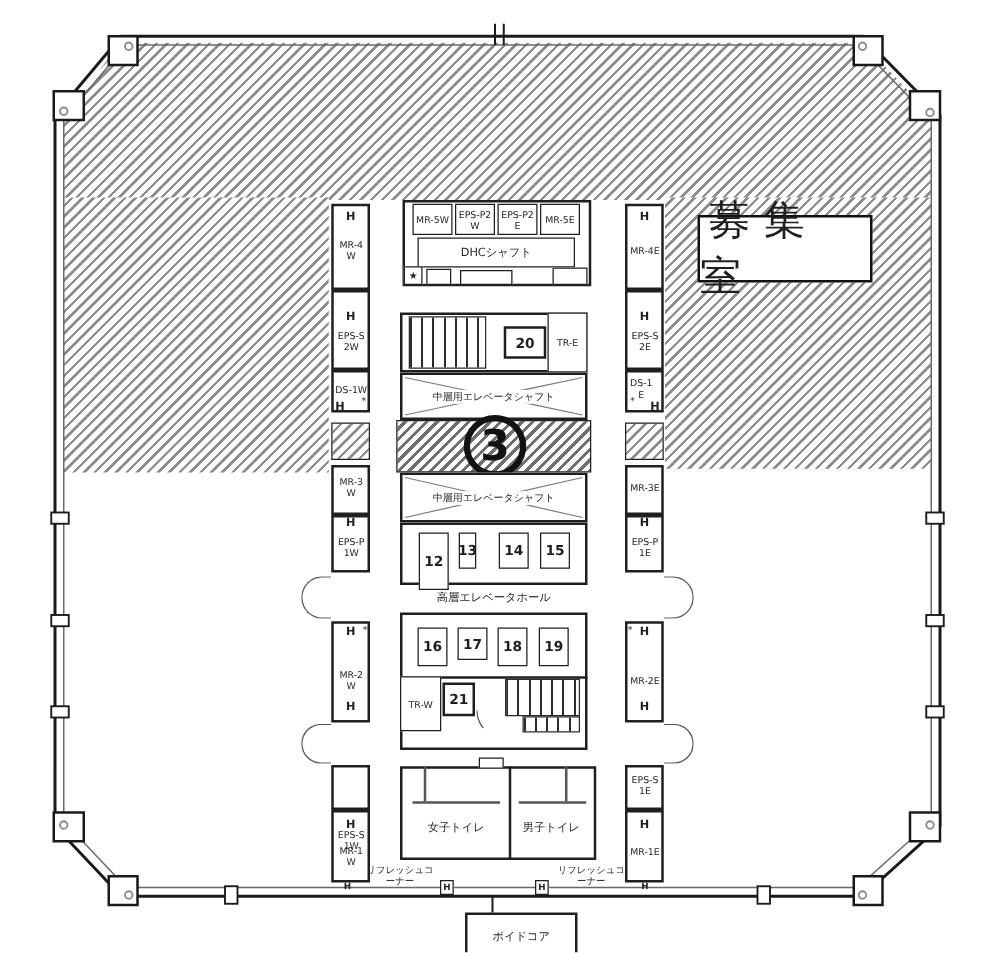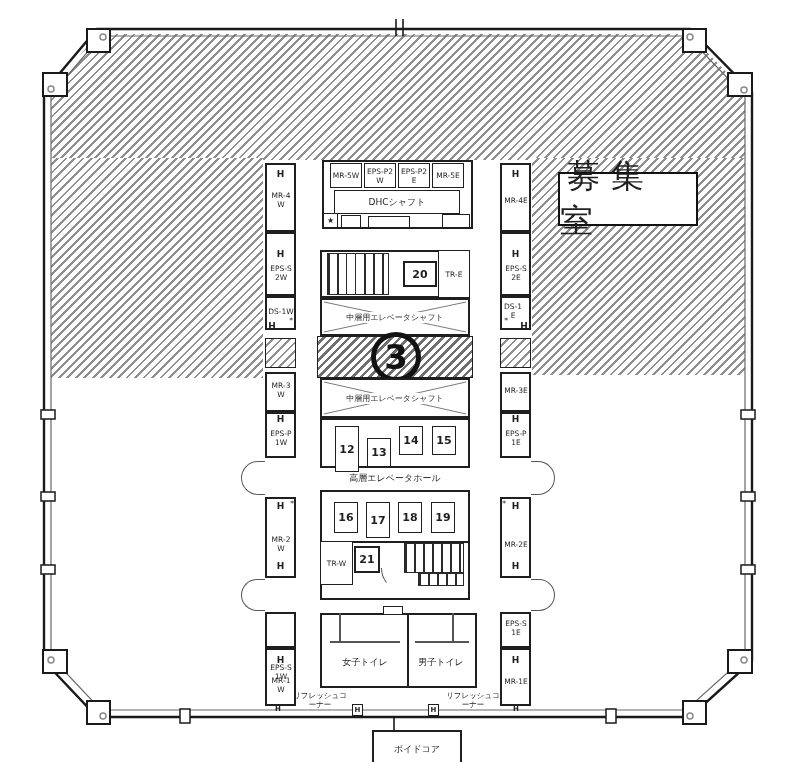--- a/index.html
+++ b/index.html
@@ -141,38 +141,38 @@
       <line x1="2" y1="34" x2="73" y2="18" stroke="#7a7a7a" stroke-width="1"></line>
       <line x1="144" y1="34" x2="73" y2="18" stroke="#7a7a7a" stroke-width="1"></line>
     </svg>
     <span class="shaftlbl" style="position:relative;">中層用エレベータシャフト</span>
   </div>
 
   <div class="abs box" style="left:320px;top:418px;width:150px;height:50px;"></div>
   <div class="abs tbox lbl num" style="left:335px;top:426px;width:24px;height:46px;">
       <span>12</span>
     </div>
-  <div class="abs tbox lbl num" style="left:367px;top:438px;width:24px;height:29px;">
+  <div class="abs tbox lbl num" style="left:367px;top:426px;width:14px;height:29px;">
       <span>13</span>
     </div>
   <div class="abs tbox lbl num" style="left:399px;top:426px;width:24px;height:29px;">
       <span>14</span>
     </div>
   <div class="abs tbox lbl num" style="left:432px;top:426px;width:24px;height:29px;">
       <span>15</span>
     </div>
   <div class="abs lbl jp9" style="left:330px;top:472px;width:130px;height:13px;">
     <span>高層エレベータホール</span>
   </div>
 
   <div class="abs box" style="left:320px;top:490px;width:150px;height:110px;"></div>
   <div class="abs tbox lbl num" style="left:334px;top:502px;width:24px;height:31px;">
       <span>16</span>
     </div>
-  <div class="abs tbox lbl num" style="left:366px;top:502px;width:24px;height:36px;">
+  <div class="abs tbox lbl num" style="left:366px;top:502px;width:24px;height:26px;">
       <span>17</span>
     </div>
   <div class="abs tbox lbl num" style="left:398px;top:502px;width:24px;height:31px;">
       <span>18</span>
     </div>
   <div class="abs tbox lbl num" style="left:431px;top:502px;width:24px;height:31px;">
       <span>19</span>
     </div>
   <div class="abs wline" style="left:320px;top:541px;width:150px;height:2px;"></div>
   <div class="abs tbox lbl sm wrap" style="left:320px;top:541px;width:33px;height:44px;">

